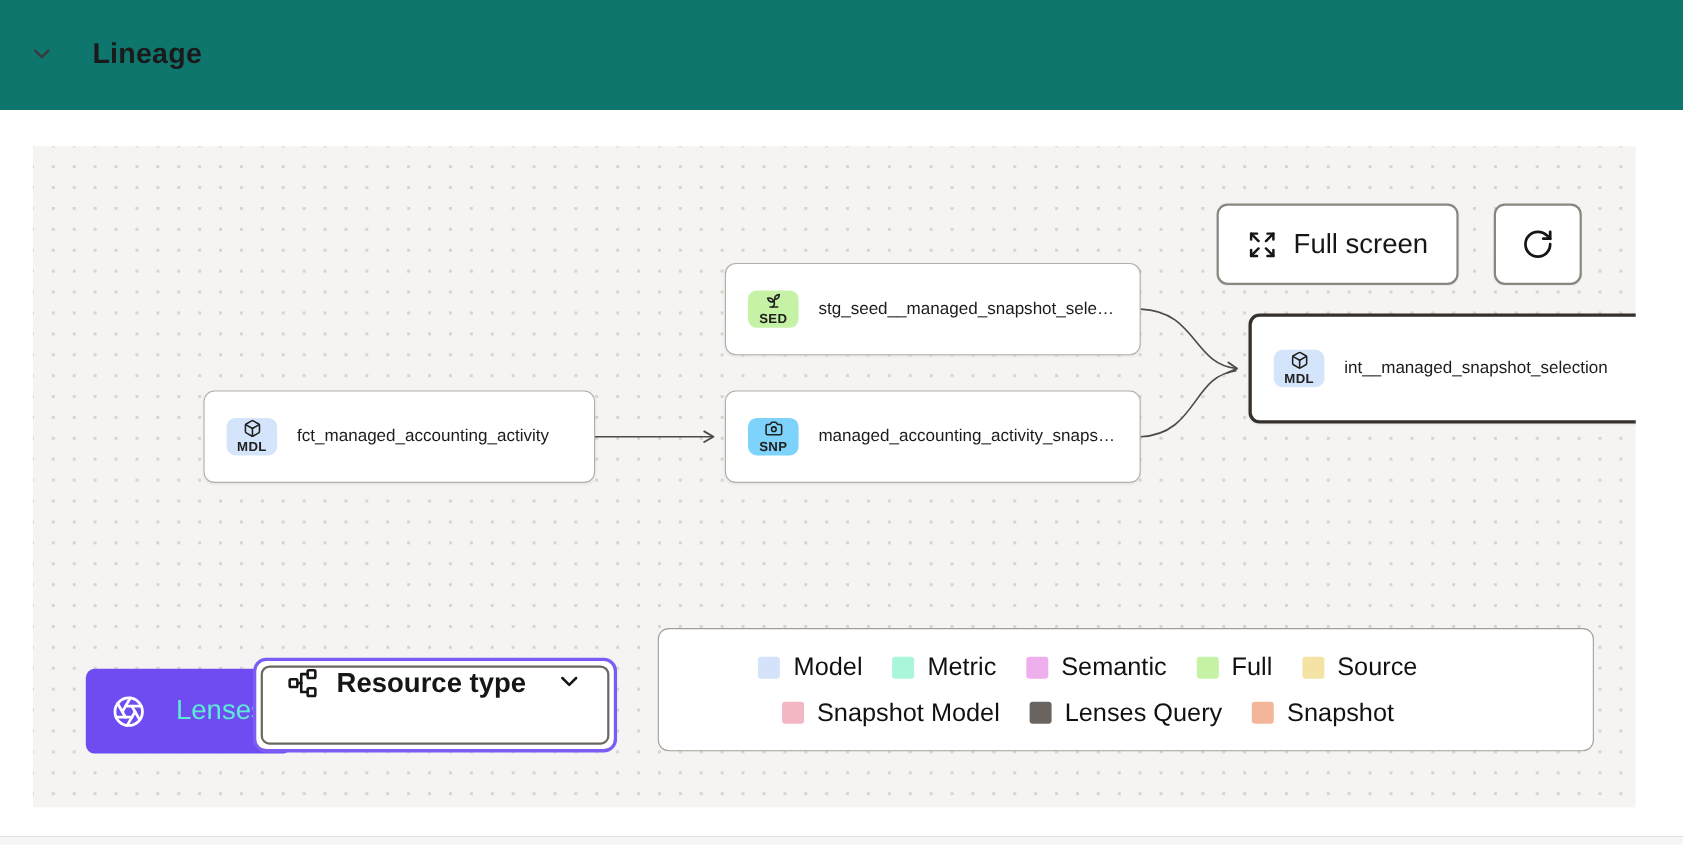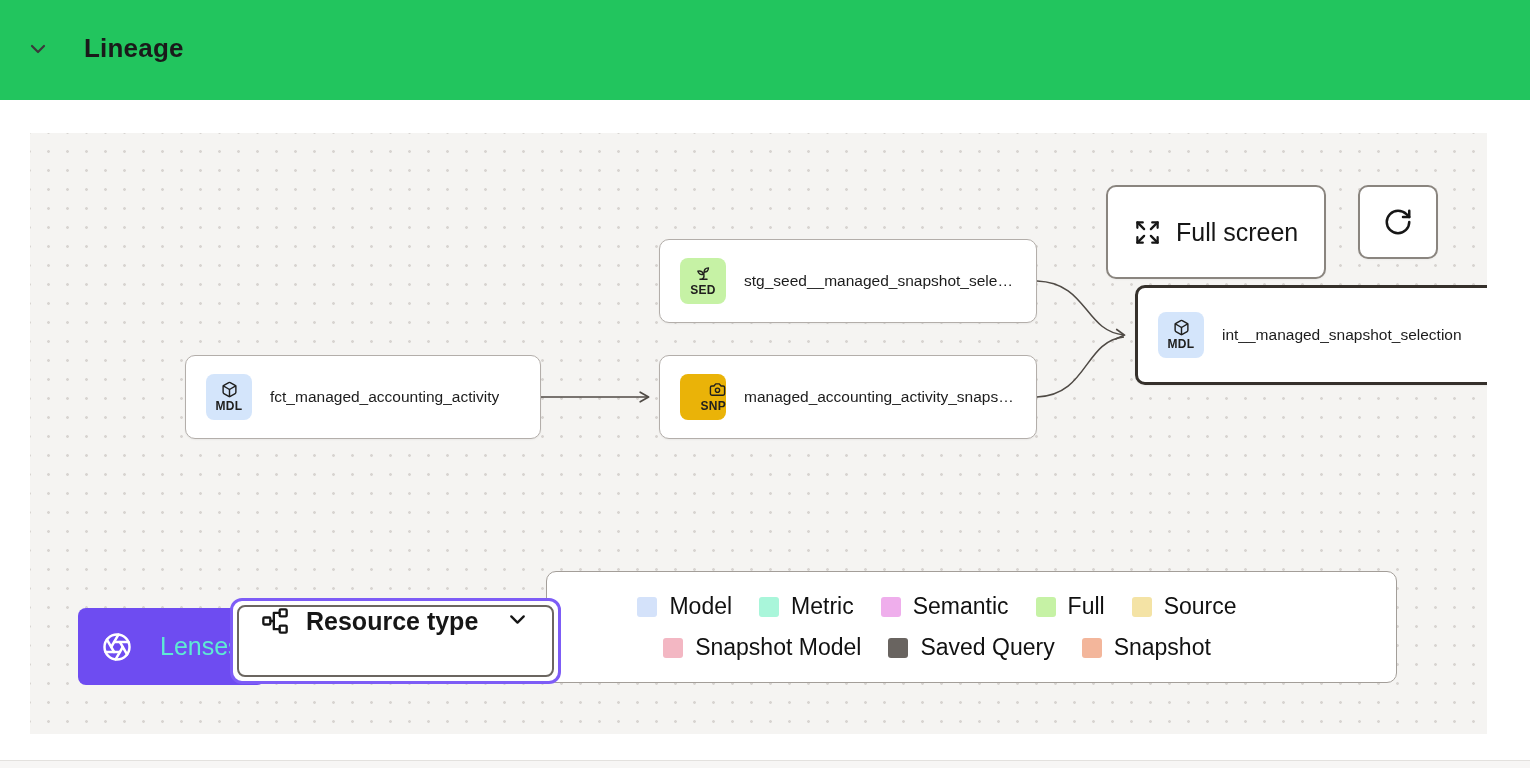--- a/index.html
+++ b/index.html
@@ -1,70 +1,70 @@
 <!DOCTYPE html>
 <html><head>
 <meta charset="utf-8">
 <style>
   * { margin:0; padding:0; box-sizing:border-box; }
   html,body { width:1530px; height:768px; background:#ffffff; overflow:hidden;
               font-family:"Liberation Sans", sans-serif; color:#1a1a1a; }
 
   
-  .header { position:absolute; left:0; top:0; width:1530px; height:100px; background:#22c55e; }
+  .header { position:absolute; left:0; top:0; width:1530px; height:100px; background:#0f766e; }
   .collapse-chevron { position:absolute; left:26px; top:37px; width:24px; height:24px; color:#3a3a3a; cursor:pointer; }
   .page-title { position:absolute; left:84px; top:33px; font-size:26px; font-weight:700; letter-spacing:0.2px; }
 
   
   .canvas {
     position:absolute; left:30px; top:133px; width:1457px; height:601px;
     background-color:#f5f4f2;
     background-image:radial-gradient(circle, #d8d4d1 1.3px, transparent 1.5px);
     background-size:19px 19px; background-position:9px 9px;
     overflow:hidden;
   }
 
   
   .btn {
     position:absolute; display:flex; align-items:center; justify-content:center;
     background:#fff; border:2px solid #8a857f; border-radius:10px;
     cursor:pointer; box-shadow:0 1px 2px rgba(0,0,0,0.04);
   }
-  .fullscreen-btn { left:1076px; top:52px; height:94px; padding:0 26px; gap:15px;
+  .fullscreen-btn { left:1076px; top:52px; height:74px; padding:0 26px; gap:15px;
                     font-size:25px; font-weight:500; color:#161616; }
   .refresh-btn { left:1328px; top:52px; width:80px; height:74px; }
   .btn svg { display:block; }
 
   
   .node {
     position:absolute; display:flex; align-items:center;
     background:#fff; border:1.5px solid #b3aeaa; border-radius:10px;
     padding:0 20px; cursor:pointer; box-shadow:0 1px 2px rgba(0,0,0,0.05);
   }
   .node.selected { border:3px solid #35302b; }
   .node-seed { left:629px; top:106px; width:378px; height:84px; }
   .node-fct  { left:155px; top:222px; width:356px; height:84px; }
   .node-snp  { left:629px; top:222px; width:378px; height:84px; }
   .node-int  { left:1105px; top:152px; width:392px; height:100px; }
   .badge {
-    width:46px; height:46px; border-radius:8px; flex:0 0 auto;
+    width:46px; height:34px; border-radius:8px; flex:0 0 auto;
     display:flex; flex-direction:column; align-items:center; justify-content:center;
     color:#20201e;
   }
   .badge svg { width:17px; height:17px; }
   .badge-text { font-size:12px; font-weight:600; letter-spacing:0.3px; margin-top:1px; }
   .node-label { margin-left:18px; font-size:15.5px; color:#1c1c1c; white-space:nowrap;
                 overflow:hidden; text-overflow:ellipsis; }
 
   
   .edges { position:absolute; left:0; top:0; width:1457px; height:601px; pointer-events:none; }
 
   
   .legend {
-    position:absolute; left:516px; top:438px; width:851px; height:112px;
+    position:absolute; left:568px; top:438px; width:851px; height:112px;
     background:#fff; border:1.5px solid #a39e99; border-radius:10px;
     display:flex; flex-direction:column; justify-content:center; gap:14px;
     padding-left:50px;
   }
   .legend-inner { width:680px; display:flex; flex-direction:column; gap:14px; align-items:center; }
   .legend-row { display:flex; align-items:center; gap:27px; }
   .legend-item { display:flex; align-items:center; gap:12px; font-size:23px; color:#111; }
   .swatch { width:20px; height:20px; border-radius:3px; flex:0 0 auto; }
 
   
@@ -164,21 +164,21 @@
             <path d="m3.3 7 8.7 5 8.7-5"></path>
             <path d="M12 22V12"></path>
           </svg>
       </span>
       <span class="badge-text">MDL</span>
     </div>
     <div class="node-label">fct_managed_accounting_activity</div>
   </div>
 
   <div class="node node-snp">
-    <div class="badge" style="background: #eab308; align-items: flex-end;">
+    <div class="badge" style="background: #7dd3fc;">
       <span>
         <svg class="icon" width="17" height="17" viewBox="0 0 24 24" fill="none" stroke="#20201e" stroke-width="2" stroke-linecap="round" stroke-linejoin="round">
             <path d="M14.5 4h-5L7 7H4a2 2 0 0 0-2 2v9a2 2 0 0 0 2 2h16a2 2 0 0 0 2-2V9a2 2 0 0 0-2-2h-3l-2.5-3z"></path>
             <circle cx="12" cy="13" r="3"></circle>
           </svg>
       </span>
       <span class="badge-text">SNP</span>
     </div>
     <div class="node-label">managed_accounting_activity_snapshot</div>
   </div>
@@ -221,21 +221,21 @@
             <span>Source</span>
           </span>
       </div>
       <div class="legend-row">
         <span class="legend-item">
             <span class="swatch" style="background: rgb(243, 183, 195);"></span>
             <span>Snapshot Model</span>
           </span>
         <span class="legend-item">
             <span class="swatch" style="background: rgb(105, 100, 96);"></span>
-            <span>Saved Query</span>
+            <span>Lenses Query</span>
           </span>
         <span class="legend-item">
             <span class="swatch" style="background: rgb(243, 182, 155);"></span>
             <span>Snapshot</span>
           </span>
       </div>
     </div>
   </div>
 
   <button class="lenses-btn" style="background: rgb(110, 76, 241);">

